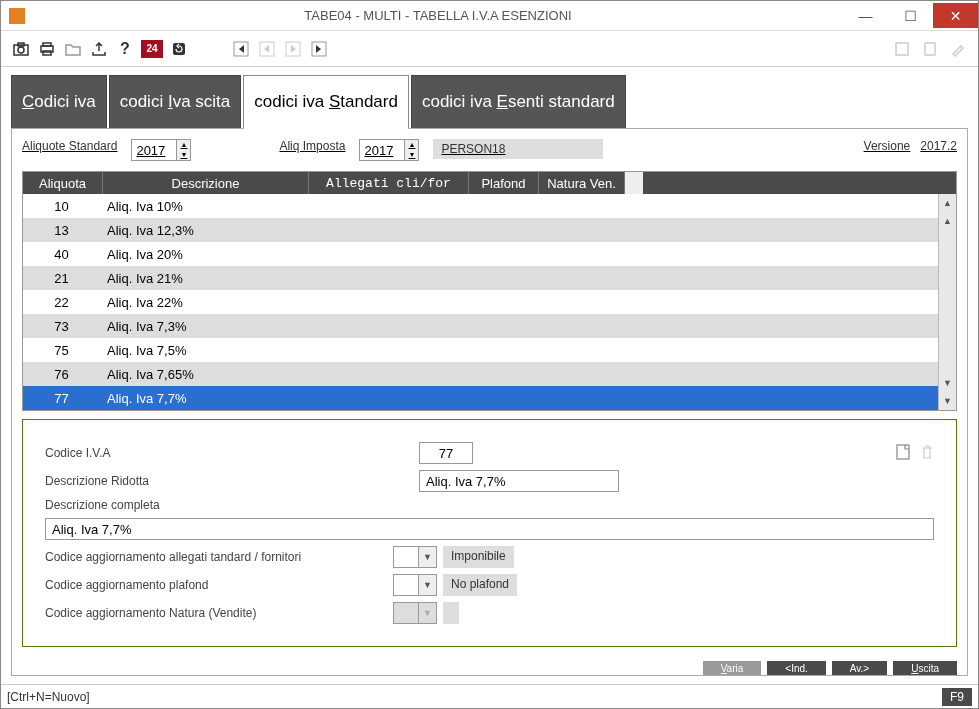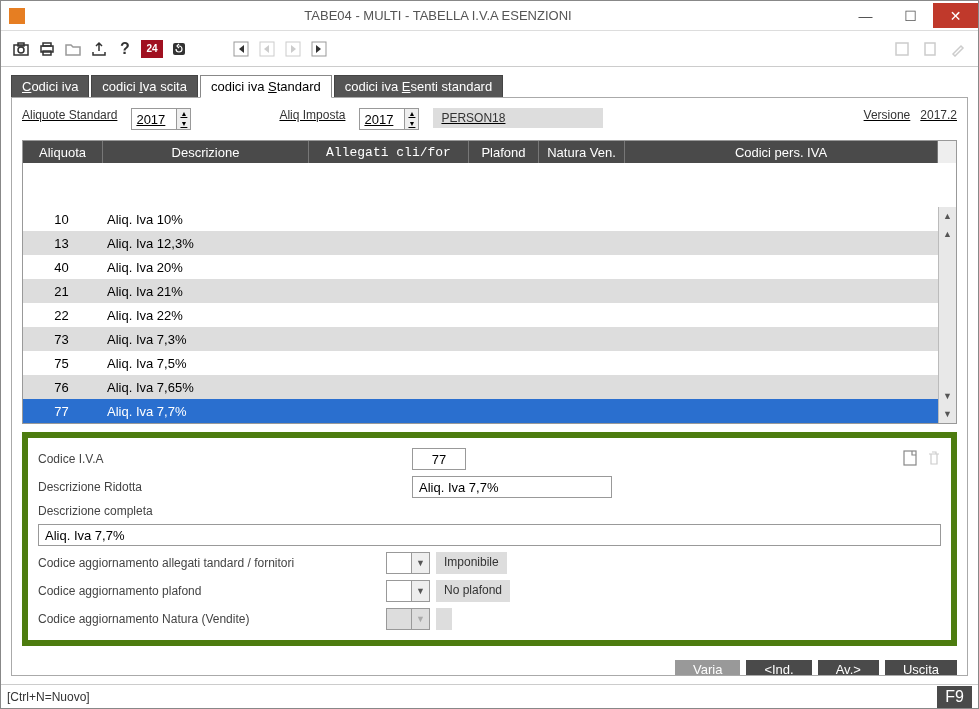--- a/index.html
+++ b/index.html
@@ -17,21 +17,21 @@
 .toolbar-btn { width: 20px; height: 20px; display: flex; align-items: center; justify-content: center; color: #333; cursor: pointer; }
 .toolbar-btn svg { width: 16px; height: 16px; }
 .toolbar-btn.red-24 { background: #a01020; color: #fff; font-weight: bold; font-size: 10px; width: 22px; height: 18px; }
 .toolbar-spacer { width: 30px; }
 .toolbar-right { margin-left: auto; display: flex; gap: 8px; }
 .toolbar-right .toolbar-btn { color: #bbb; }
 
 .content { flex: 1; padding: 8px 10px; display: flex; flex-direction: column; overflow: hidden; }
 
 .tabs { display: flex; gap: 2px; }
-.tab { padding: 3px 10px; background: #555; color: #fff; border: 1px solid #444; cursor: pointer; font-size: 13px; }
+.tab { padding: 16px 10px; background: #555; color: #fff; border: 1px solid #444; cursor: pointer; font-size: 17px; }
 .tab .u { text-decoration: underline; }
 .tab.active { background: #fff; color: #000; border: 1px solid #888; border-bottom: 1px solid #fff; position: relative; z-index: 2; }
 
 .panel { border: 1px solid #aaa; padding: 10px; margin-top: -1px; flex: 1; display: flex; flex-direction: column; overflow: hidden; }
 
 .filter-row { display: flex; align-items: flex-start; gap: 14px; margin-bottom: 10px; text-decoration: underline; }
 .filter-row label { color: #333; }
 .spinner { display: flex; align-items: center; border: 1px solid #999; background: #fff; height: 22px; }
 .spinner input { border: none; width: 44px; padding: 2px 4px; font-size: 13px; outline: none; }
 .spinner-btns { display: flex; flex-direction: column; width: 14px; }
@@ -56,46 +56,46 @@
 .td { border-right: 1px solid transparent; padding: 0 6px; font-size: 13px; }
 .td-aliq { width: 78px; text-align: center; }
 .td-desc { width: 206px; }
 .td-alleg { width: 160px; }
 .td-plaf { width: 70px; }
 .td-nat { width: 86px; }
 .td-cod { flex: 1; }
 .vscroll { width: 18px; background: #e8e8e8; display: flex; flex-direction: column; border-left: 1px solid #bbb; }
 .vscroll-arrow { height: 18px; text-align: center; font-size: 9px; line-height: 18px; cursor: pointer; color: #555; }
 .vscroll-track { flex: 1; }
-.table-grid { display: flex; margin-top: 44px; }
+.table-grid { display: flex; }
 .table-rows { flex: 1; }
 
-.detail-panel { border: 6px solid #4d7c0f; padding: 10px; display: flex; flex-direction: column; gap: 6px; }
+.detail-panel { border: 1px solid #4d7c0f; padding: 22px; display: flex; flex-direction: column; gap: 6px; }
 .drow { display: flex; align-items: center; gap: 8px; }
 .dlabel { width: 340px; color: #444; }
 .dinput { border: 1px solid #999; padding: 2px 6px; font-size: 13px; height: 22px; }
 .dinput.code { width: 54px; text-align: center; margin-left: 26px; }
 .dinput.short { width: 200px; margin-left: 26px; }
 .dinput.full { width: 100%; }
 .drow-icons { margin-left: auto; display: flex; gap: 10px; color: #888; }
 .drow-icons span { cursor: pointer; }
 .mini-combo { display: flex; align-items: center; gap: 0; }
 .mini-box { width: 26px; height: 22px; border: 1px solid #999; background: #fff; }
 .mini-arrow { width: 18px; height: 22px; border: 1px solid #999; border-left: none; background: #eee; text-align: center; font-size: 9px; line-height: 20px; cursor: pointer; color: #555; }
 .mini-text { background: #ddd; padding: 3px 8px; margin-left: 6px; flex: 1; height: 22px; color: #333; }
 .mini-box.disabled, .mini-arrow.disabled { background: #ddd; color: #aaa; }
 
 .action-row { display: flex; justify-content: flex-end; gap: 6px; margin-top: 14px; }
-.btn { padding: 2px 18px; background: #4a4a4a; color: #fff; border: none; cursor: pointer; font-size: 13px; }
+.btn { padding: 2px 18px; background: #4a4a4a; color: #fff; border: none; cursor: pointer; font-size: 10px; }
 .btn.disabled { background: #999; cursor: default; }
 .btn .u { text-decoration: underline; }
 
 .statusbar { height: 24px; border-top: 1px solid #ccc; display: flex; align-items: center; padding: 0 6px; }
 .status-left { color: #333; }
-.status-right { margin-left: auto; background: #4a4a4a; color: #fff; padding: 2px 8px; font-size: 16px; }
+.status-right { margin-left: auto; background: #4a4a4a; color: #fff; padding: 2px 8px; font-size: 12px; }
 </style>
 </head>
 <body>
 
 <div class="window">
 
   <div class="titlebar">
     <div class="titlebar-icon"></div>
     <div class="titlebar-title">TABE04  -  MULTI  -   TABELLA I.V.A ESENZIONI</div>
     <div class="titlebar-controls">
@@ -219,21 +219,20 @@
         </div>
       </div>
 
       <div class="table-wrap">
         <div class="table-head">
           <div class="th th-aliq">Aliquota</div>
           <div class="th th-desc">Descrizione</div>
           <div class="th th-alleg">Allegati cli/for</div>
           <div class="th th-plaf">Plafond</div>
           <div class="th th-nat">Natura Ven.</div>
-          <div class="th th-cod">Codici pers. IVA</div>
           <div class="th-scroll"></div>
         </div>
         <div class="table-grid">
           <div class="table-rows" id="table-rows">
               <div class="tr even">
                 <div class="td td-aliq">10</div>
                 <div class="td td-desc">Aliq. Iva 10%</div>
                 <div class="td td-alleg"></div>
                 <div class="td td-plaf"></div>
                 <div class="td td-nat"></div>

